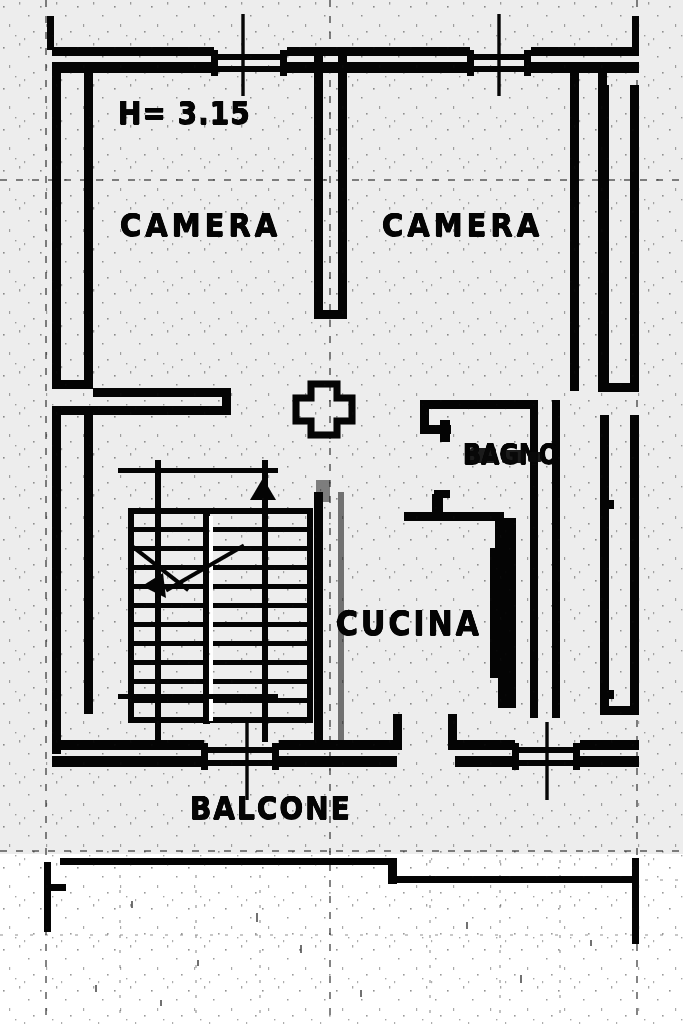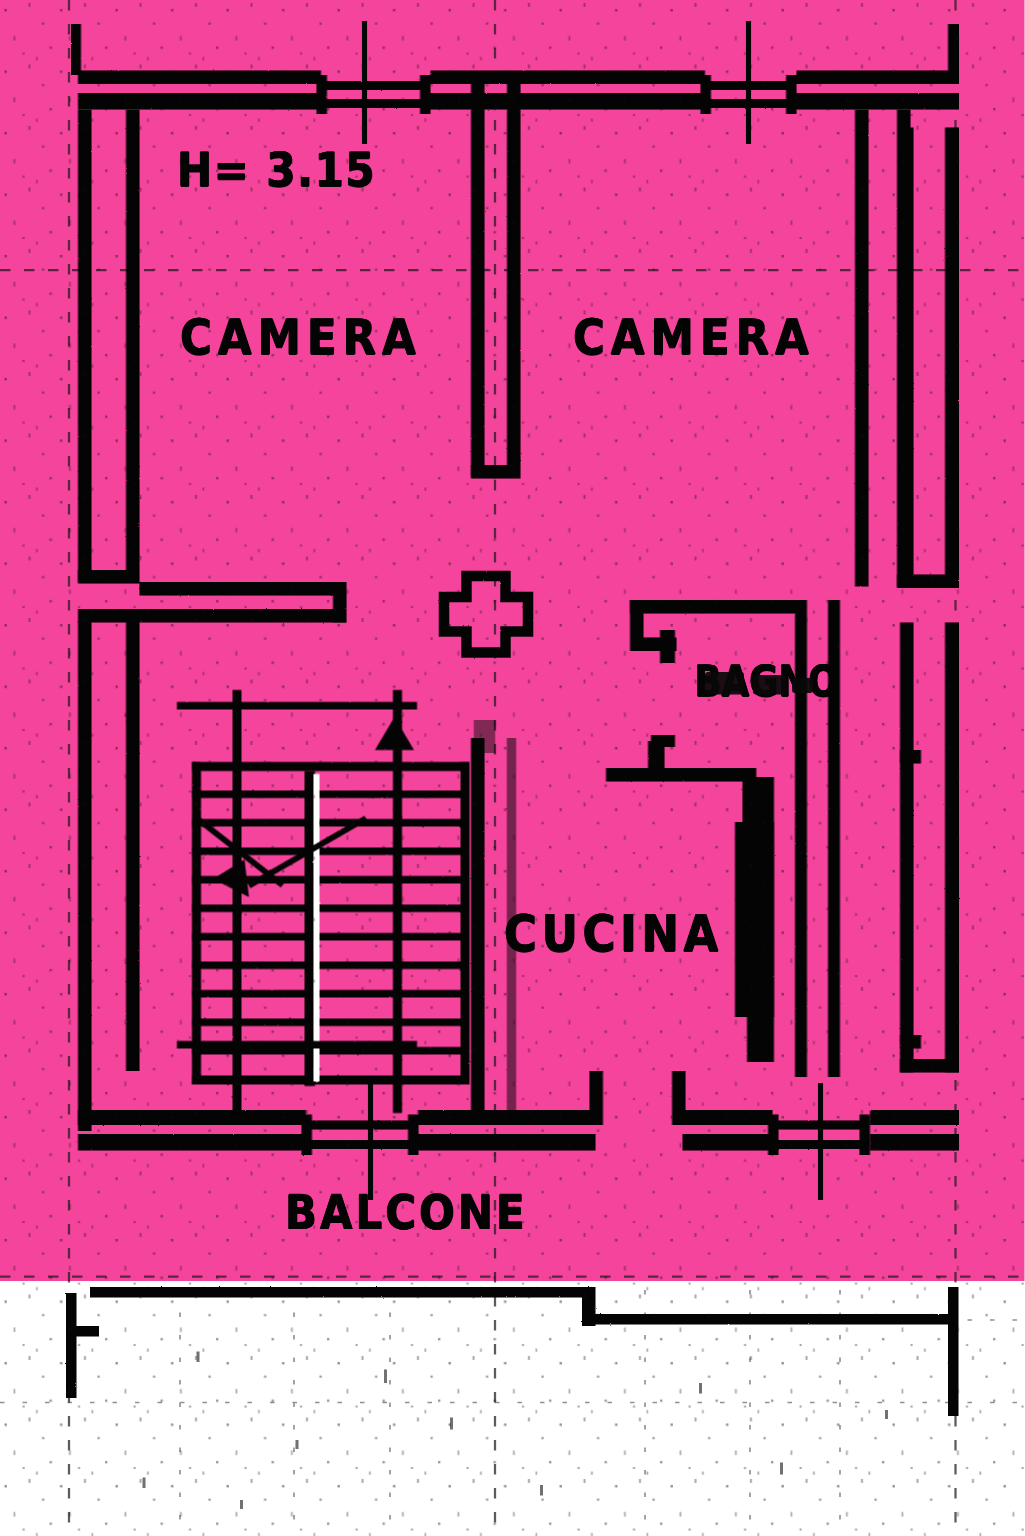--- a/index.html
+++ b/index.html
@@ -2,21 +2,21 @@
 <html><head>
 <meta charset="utf-8">
 <title>Floor Plan</title>
 <style>
   html,body{margin:0;padding:0;background:#ffffff;}
   body{
     font-family:"DejaVu Sans", sans-serif;
     width:683px;height:1024px;overflow:hidden;position:relative;
   }
   #plan{
-    position:relative;width:683px;height:854px;background:#ec4899;
+    position:relative;width:683px;height:854px;background:#e5e5e5;
     filter:contrast(1.08);
   }
   #plan svg{position:absolute;left:0;top:0;}
   .lbl{
     position:absolute;
     font-family:"DejaVu Sans", sans-serif;
     font-weight:700;
     color:#0d0d0d;
     white-space:nowrap;
     letter-spacing:2px;

